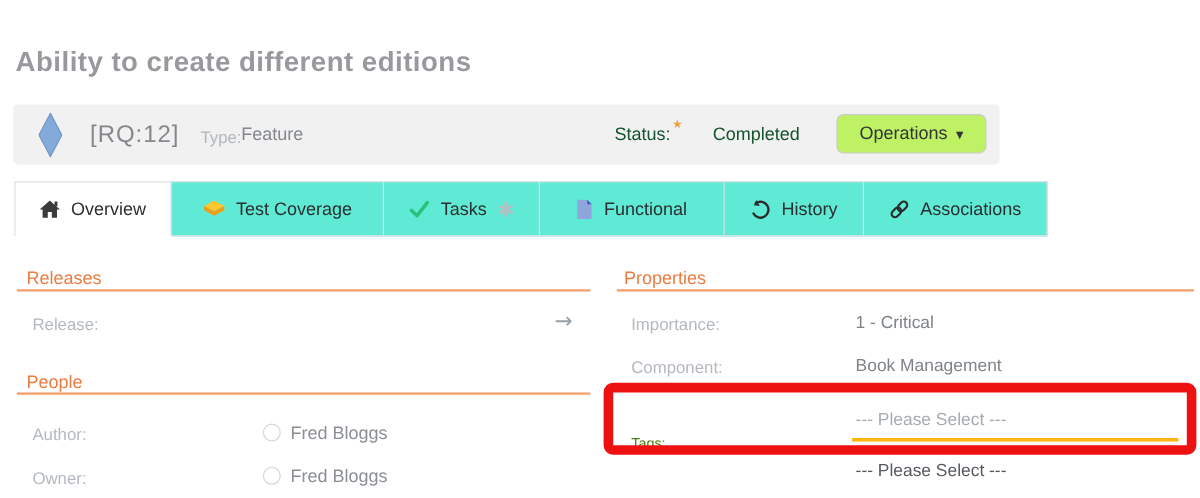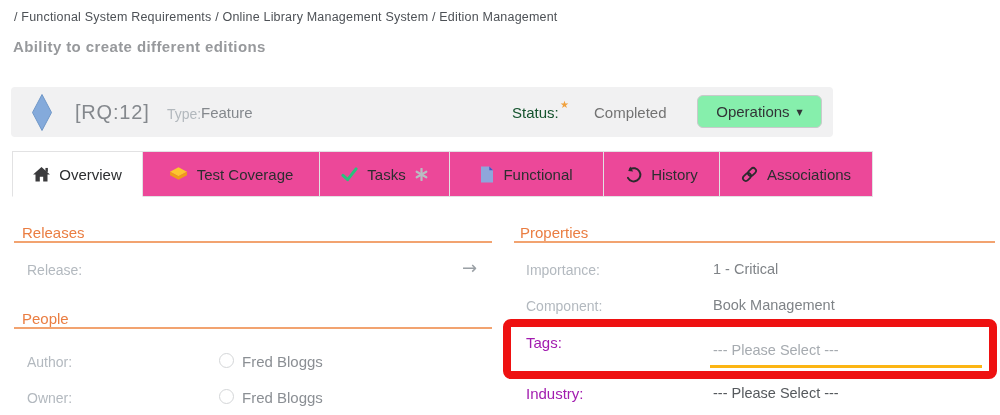--- a/index.html
+++ b/index.html
@@ -2,67 +2,66 @@
 <html><head>
 <meta charset="utf-8">
 <style>
   html,body{margin:0;padding:0;background:#fff;}
   #app{position:relative;width:1000px;height:415px;background:#fff;overflow:hidden;
        font-family:"Liberation Sans","DejaVu Sans",sans-serif;}
   .abs{position:absolute;}
 
   
   .breadcrumb{left:14px;top:10px;font-size:12.5px;color:#4d5156;letter-spacing:.2px;}
-  .page-title{left:13px;top:38px;font-size:15px;font-weight:bold;color:#97999c;letter-spacing:.4px;}
+  .page-title{left:13px;top:38px;font-size:23px;font-weight:bold;color:#97999c;letter-spacing:.4px;}
 
   
   .artifact-bar{left:11px;top:87px;width:822px;height:50px;background:#f1f1f2;border-radius:4px;}
   .diamond{left:32px;top:94px;width:20px;height:37px;}
   .artifact-id{left:75px;top:101px;font-size:20px;color:#84888d;letter-spacing:.8px;}
   .type-label{left:167px;top:106px;font-size:14px;color:#b2b8bd;}
   .type-value{left:201px;top:104px;font-size:15px;color:#84888d;}
   .status-label{left:512px;top:104px;font-size:15px;font-weight:normal;color:#14532d;}
   .status-star{left:560px;top:99px;font-size:10px;color:#f0a13e;font-family:"DejaVu Sans",sans-serif;}
-  .status-value{left:594px;top:104px;font-size:15px;color:#737373;}
-  .operations-btn{left:697px;top:95px;width:125px;height:33px;background:#86efac;border:1px solid #c9cacb;
+  .status-value{left:594px;top:104px;font-size:15px;color:#14532d;}
+  .operations-btn{left:697px;top:95px;width:125px;height:33px;background:#bef264;border:1px solid #c9cacb;
     border-radius:6px;display:flex;align-items:center;justify-content:center;gap:7px;cursor:pointer;box-sizing:border-box;}
   .operations-btn .lbl{font-size:15px;color:#323437;}
   .operations-btn .caret{font-size:8px;color:#323437;font-family:"DejaVu Sans",sans-serif;padding-top:2px;}
 
   
   .tabs{left:12px;top:151px;height:46px;display:flex;}
   .tab{box-sizing:border-box;height:46px;display:flex;align-items:center;justify-content:center;gap:9px;
-       background:#ec4899;border-top:1px solid #e2e2e3;border-right:1px solid #e2e2e3;border-bottom:1px solid #e2e2e3;
+       background:#5eead4;border-top:1px solid #e2e2e3;border-right:1px solid #e2e2e3;border-bottom:1px solid #e2e2e3;
        font-size:15px;color:#2c2e30;cursor:pointer;}
   .tab:first-child{border-left:1px solid #e2e2e3;}
   .tab.active{background:#fff;border-bottom:1px solid #fff;}
   .tab .ticon{display:flex;align-items:center;}
 
   
   .section-title{font-size:15px;color:#ea7d41;}
   .sec-line{height:2px;background:#f2a370;}
   .f-label{font-size:14px;color:#b3b9bf;}
-  .f-label.dark{color:#a21caf;font-size:15px;}
+  .f-label.dark{color:#4d7c0f;font-size:12px;margin-top:28px;}
   .f-value{font-size:14.5px;color:#7f8387;}
   .f-value.muted{color:#a6abb0;}
   .f-value.dark{color:#55595d;}
   .arrow{font-size:18px;color:#9aa0a5;font-family:"DejaVu Sans",sans-serif;}
   .radio{width:15px;height:15px;border:1.5px solid #d4d6d8;border-radius:50%;box-sizing:border-box;background:#fff;}
   .person{font-size:15px;color:#8b8f94;}
 
   .tags-underline{left:710px;top:365px;width:272px;height:3px;background:#fcb513;}
   .red-box{left:503px;top:319px;width:494px;height:60px;border:8px solid #ee1111;border-radius:8px;
            box-sizing:border-box;pointer-events:none;z-index:50;}
 </style>
 </head>
 <body>
 
 <div id="app">
 
-  <div class="abs breadcrumb">/ Functional System Requirements / Online Library Management System / Edition Management</div>
   <div class="abs page-title">Ability to create different editions</div>
 
   <div class="abs artifact-bar"></div>
   <span class="abs diamond">
     <svg width="20" height="37" viewBox="0 0 20 37">
         <polygon points="10,0.5 19.5,18.5 10,36.5 0.5,18.5" fill="#84aadb" stroke="#7097c7" stroke-width="1"></polygon>
       </svg>
   </span>
   <span class="abs artifact-id">[RQ:12]</span>
   <span class="abs type-label">Type:</span>

